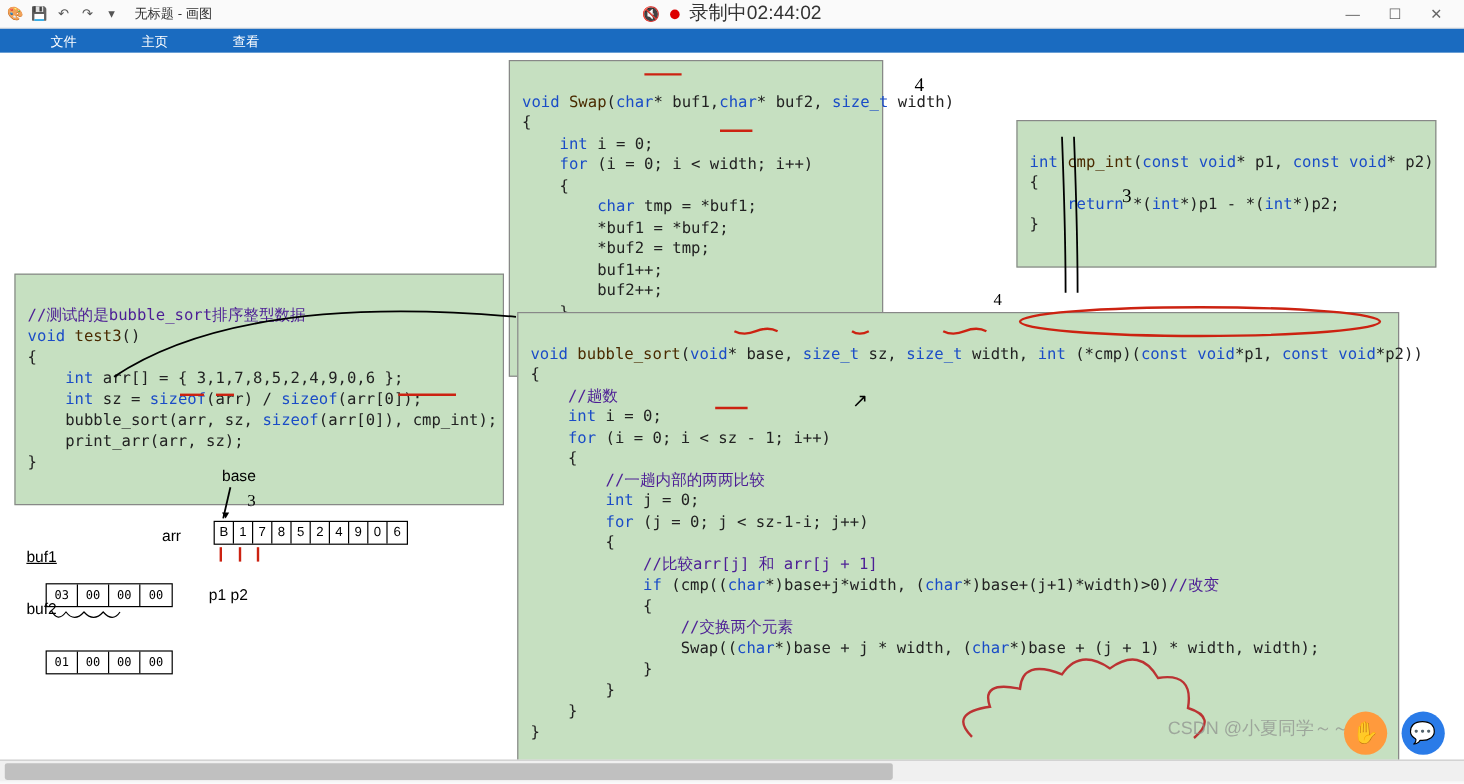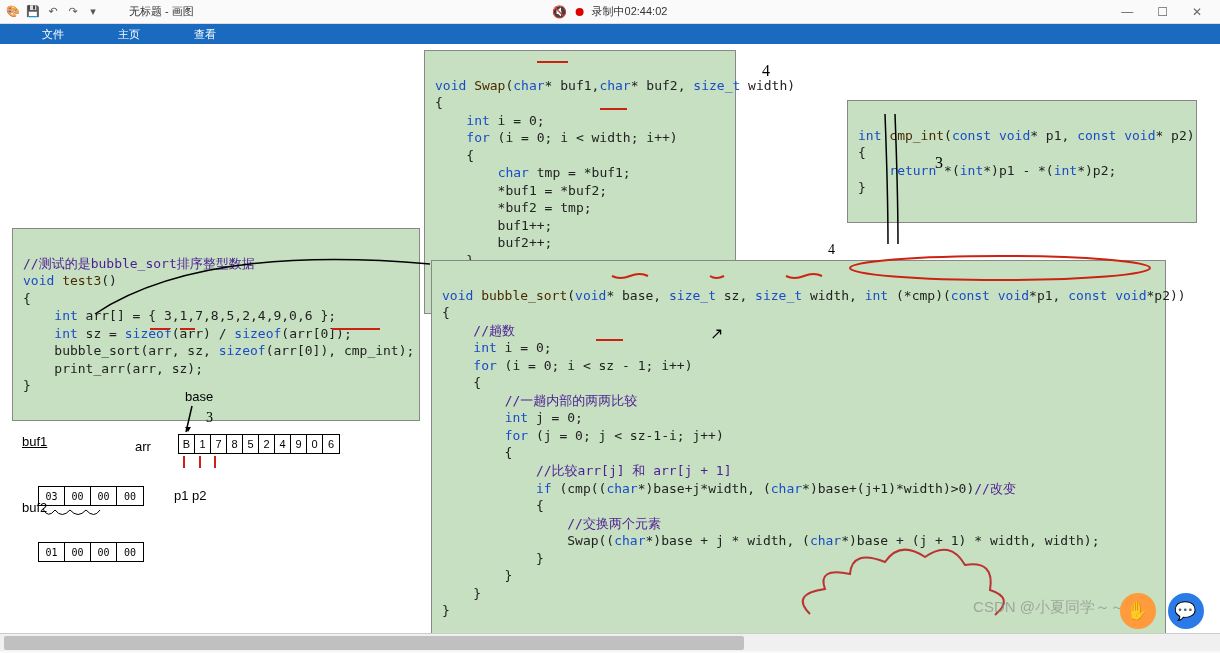--- a/index.html
+++ b/index.html
@@ -16,24 +16,24 @@
       height: 24px;
       background: #fafafa;
       border-bottom: 1px solid #ddd;
       display: flex;
       align-items: center;
       padding: 0 6px;
       justify-content: space-between;
     }
     .title-left { display: flex; align-items: center; gap: 6px; }
     .qat-icon { width: 14px; height: 14px; display: inline-flex; align-items: center; justify-content: center; font-size: 11px; color: #555; }
-    .title-text { font-size: 11px; color: #333; margin-left: 23px; }
+    .title-text { font-size: 11px; color: #333; margin-left: 6px; }
     .title-center { position: absolute; left: 50%; transform: translateX(-50%); display: flex; align-items: center; gap: 8px; }
     .rec-dot { width: 8px; height: 8px; background: #d00; border-radius: 50%; display: inline-block; }
-    .rec-text { font-size: 11px; color: #333; }
+    .rec-text { font-size: 16px; color: #333; }
     .title-right { display: flex; gap: 12px; margin-right: 6px; }
     .win-btn { font-size: 12px; color: #666; cursor: pointer; padding: 2px 6px; }
     .ribbon {
       height: 20px;
       background: #1a6bc0;
       display: flex;
       align-items: center;
       padding: 0 6px;
       gap: 14px;
     }
@@ -222,21 +222,21 @@
     <div class="arr-cell">8</div>
     <div class="arr-cell">5</div>
     <div class="arr-cell">2</div>
     <div class="arr-cell">4</div>
     <div class="arr-cell">9</div>
     <div class="arr-cell">0</div>
     <div class="arr-cell">6</div>
   </div>
   <span class="label-txt" style="left:174px; top:444px;">p1 p2</span>
 
-  <span class="label-txt" style="left:22px; top:390px;text-decoration:underline;">buf1</span>
+  <span class="label-txt" style="left:22px; top:412px;text-decoration:underline;">buf1</span>
   <div class="small-diagram" style="left:38px; top:442px;">
     <div class="mem-row">
       <div class="mem-cell">03</div>
       <div class="mem-cell">00</div>
       <div class="mem-cell">00</div>
       <div class="mem-cell">00</div>
     </div>
   </div>
   <span class="label-txt" style="left:22px; top:456px;">buf2</span>
   <div class="small-diagram" style="left:38px; top:498px;">

